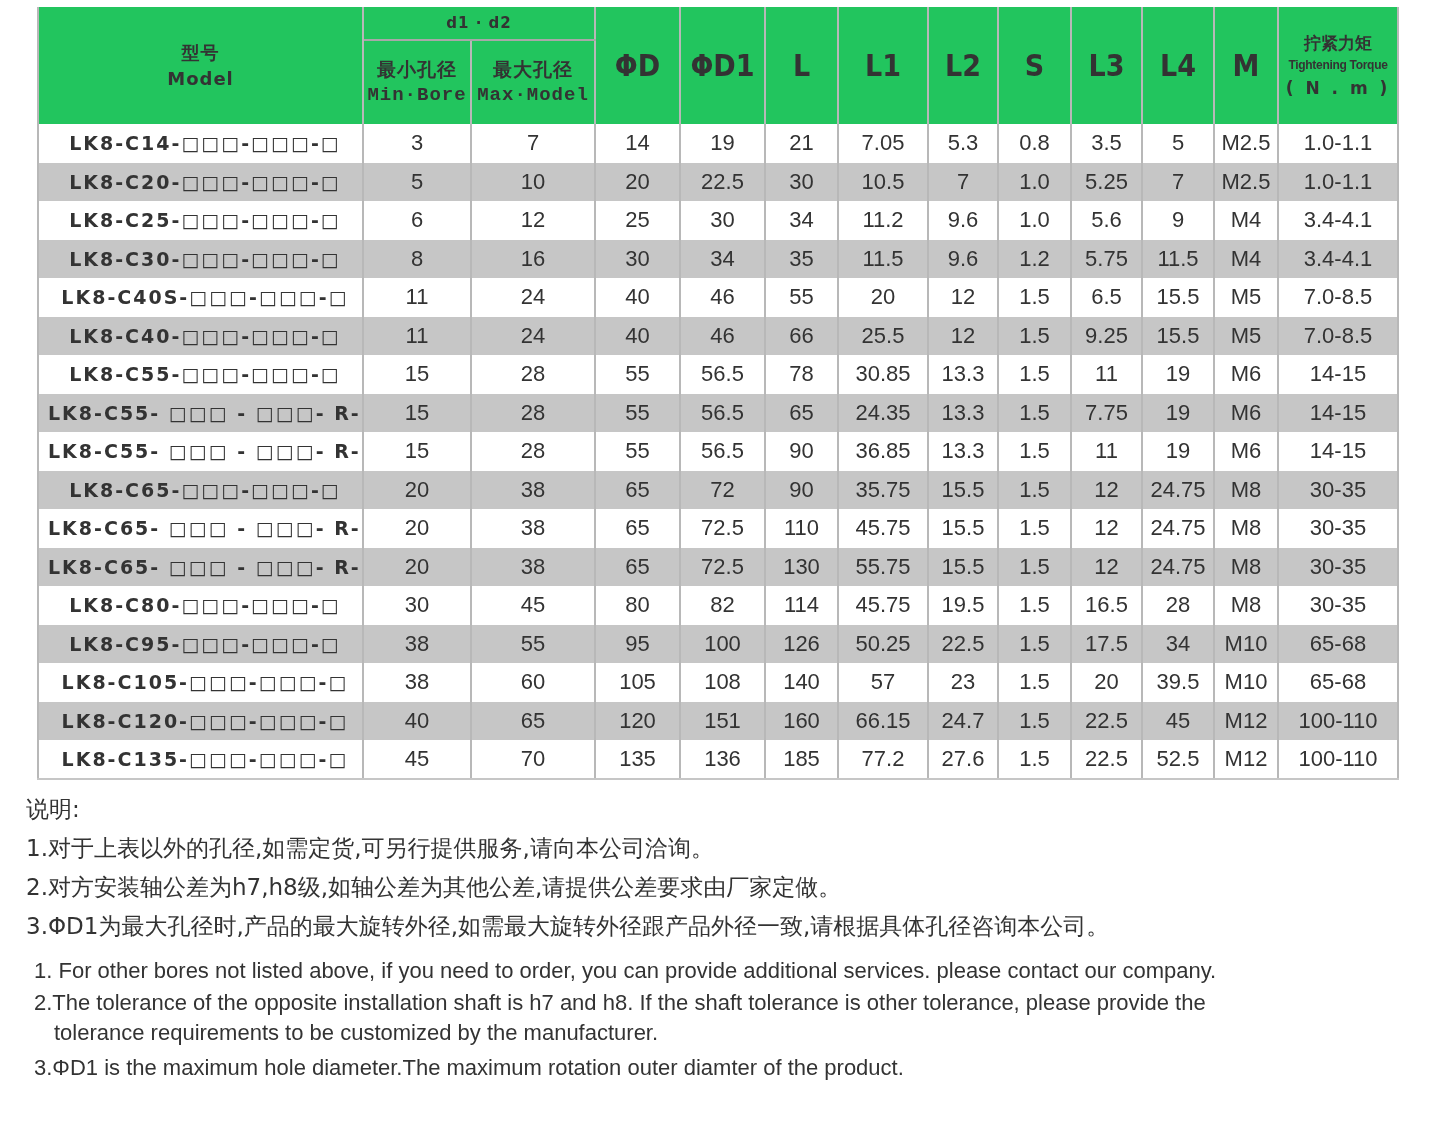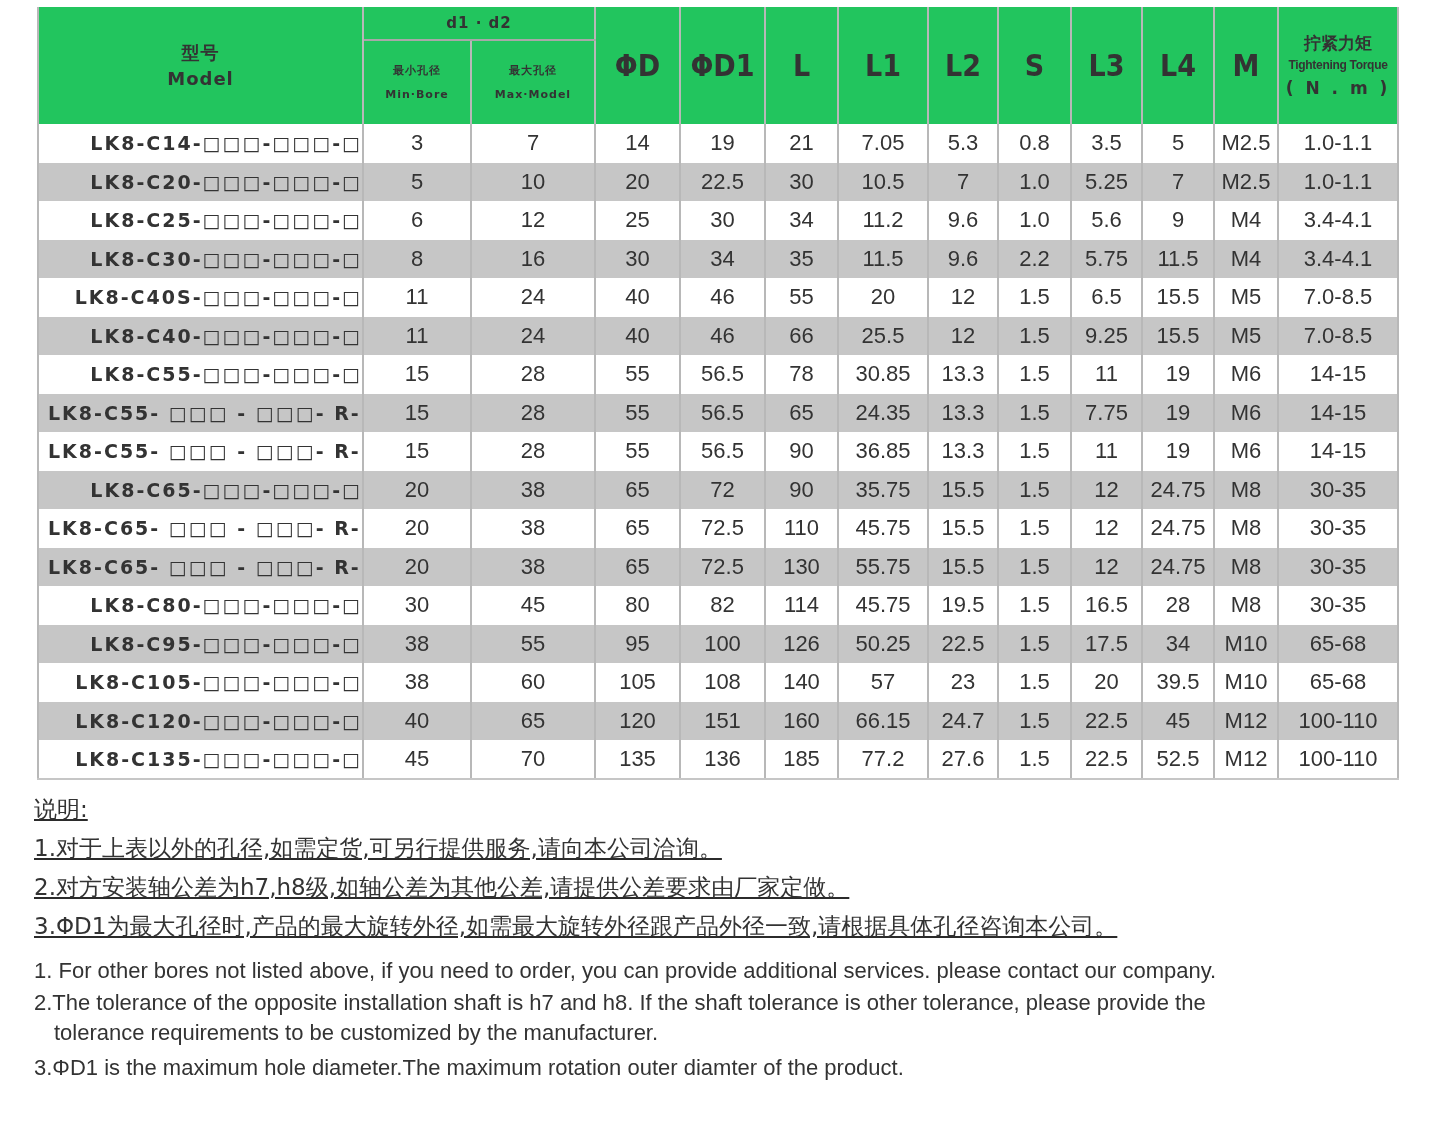--- a/index.html
+++ b/index.html
@@ -23,38 +23,38 @@
     white-space: nowrap;
     overflow: hidden;
   }
   .spec-table th {
     background: #22c55e;
     color: #333;
     font-weight: bold;
   }
   .hdr-model { font-size: 18px; line-height: 26px; letter-spacing: 1px; }
   .hdr-d { font-size: 15px; height: 32px; border-bottom: 2px solid #a8a8a8 !important; letter-spacing: 1px; }
-  .hdr-bore { font-size: 11px; line-height: 24px; letter-spacing: 1px; }
+  .hdr-bore { font-size: 19px; line-height: 24px; letter-spacing: 1px; font-family: Liberation Mono, monospace; }
   .hdr-dim { font-family: "DejaVu Sans Condensed", "Liberation Sans Narrow", "DejaVu Sans", sans-serif; font-size: 30px; font-stretch: condensed; letter-spacing: 0px; }
   .hdr-torque-cn { font-size: 17px; line-height: 24px; }
   .hdr-torque-en { font-size: 12px; line-height: 20px; font-family: "Liberation Sans Narrow", "Liberation Sans", sans-serif; letter-spacing: -0.3px; }
   .hdr-torque-unit { font-size: 17px; line-height: 26px; letter-spacing: 3px; }
 
   .spec-table tbody tr { height: 38.5px; }
   .spec-table tbody tr.alt td { background: #c6c6c6; }
   .spec-table tbody tr td { background: #ffffff; font-size: 22px; color: #333; font-family: "Liberation Sans Narrow", "Liberation Sans", sans-serif; }
   .spec-table tbody td.model {
-    text-align: right; padding-left: 9px;
+    text-align: center; padding-left: 9px;
     font-family: "DejaVu Sans", sans-serif;
     font-size: 19px; font-weight: bold; letter-spacing: 2px; color: #333;
   }
   .spec-table tbody tr:last-child td { border-bottom: 2px solid #c6c6c6; }
 
   .notes {
-    position: absolute; left: 34px; top: 790px; width: 1380px; text-decoration: underline;
+    position: absolute; left: 26px; top: 790px; width: 1380px;
   }
   .notes .line {
     font-size: 23px; line-height: 39px; color: #333;
     font-family: "DejaVu Sans", sans-serif;
     white-space: nowrap;
   }
   .notes-en { position: absolute; left: 34px; top: 954px; width: 1380px; }
   .notes-en .line {
     font-family: "Liberation Sans Narrow", "Liberation Sans", sans-serif;
     font-size: 22px; line-height: 33px; color: #333; white-space: nowrap;
@@ -162,21 +162,21 @@
       </tr>
       <tr class="alt">
         <td class="model">LK8-C30-□□□-□□□-□</td>
         <td>8</td>
         <td>16</td>
         <td>30</td>
         <td>34</td>
         <td>35</td>
         <td>11.5</td>
         <td>9.6</td>
-        <td>2.2</td>
+        <td>1.2</td>
         <td>5.75</td>
         <td>11.5</td>
         <td>M4</td>
         <td>3.4-4.1</td>
       </tr>
       <tr>
         <td class="model">LK8-C40S-□□□-□□□-□</td>
         <td>11</td>
         <td>24</td>
         <td>40</td>

